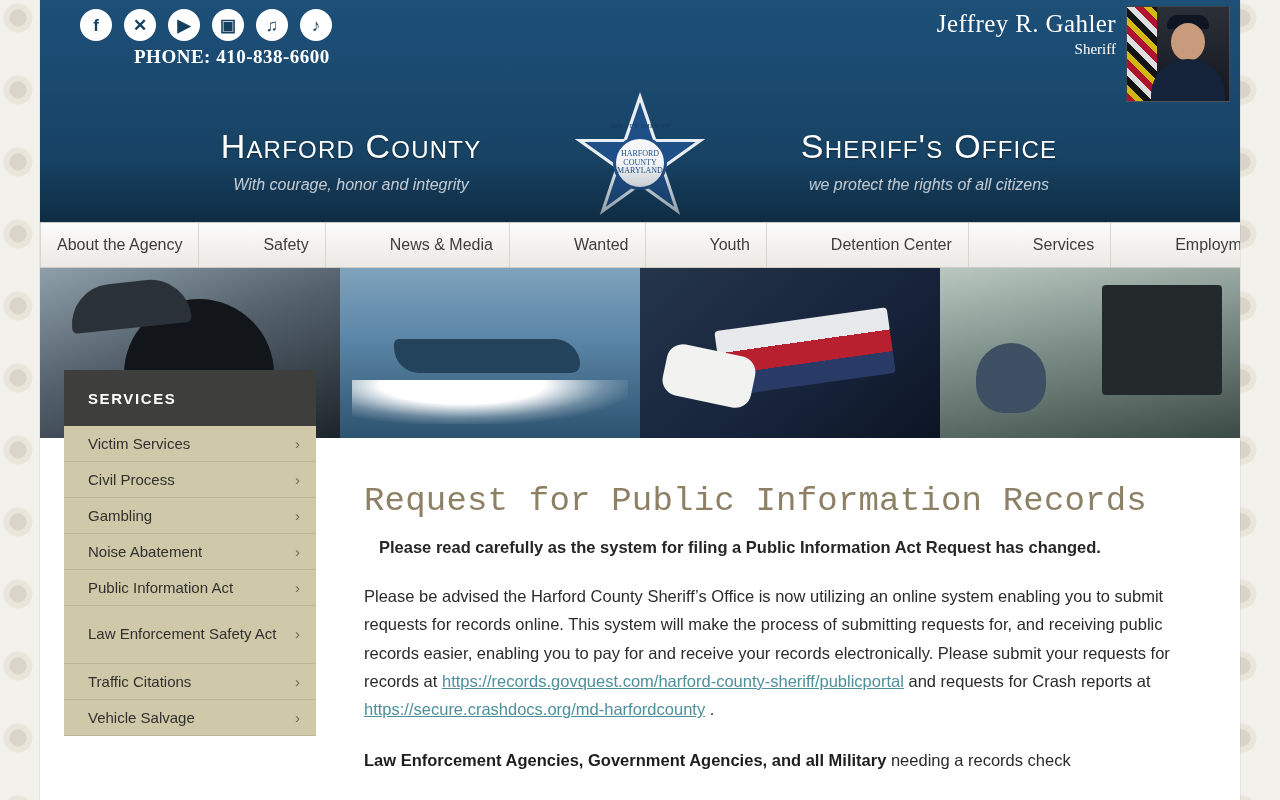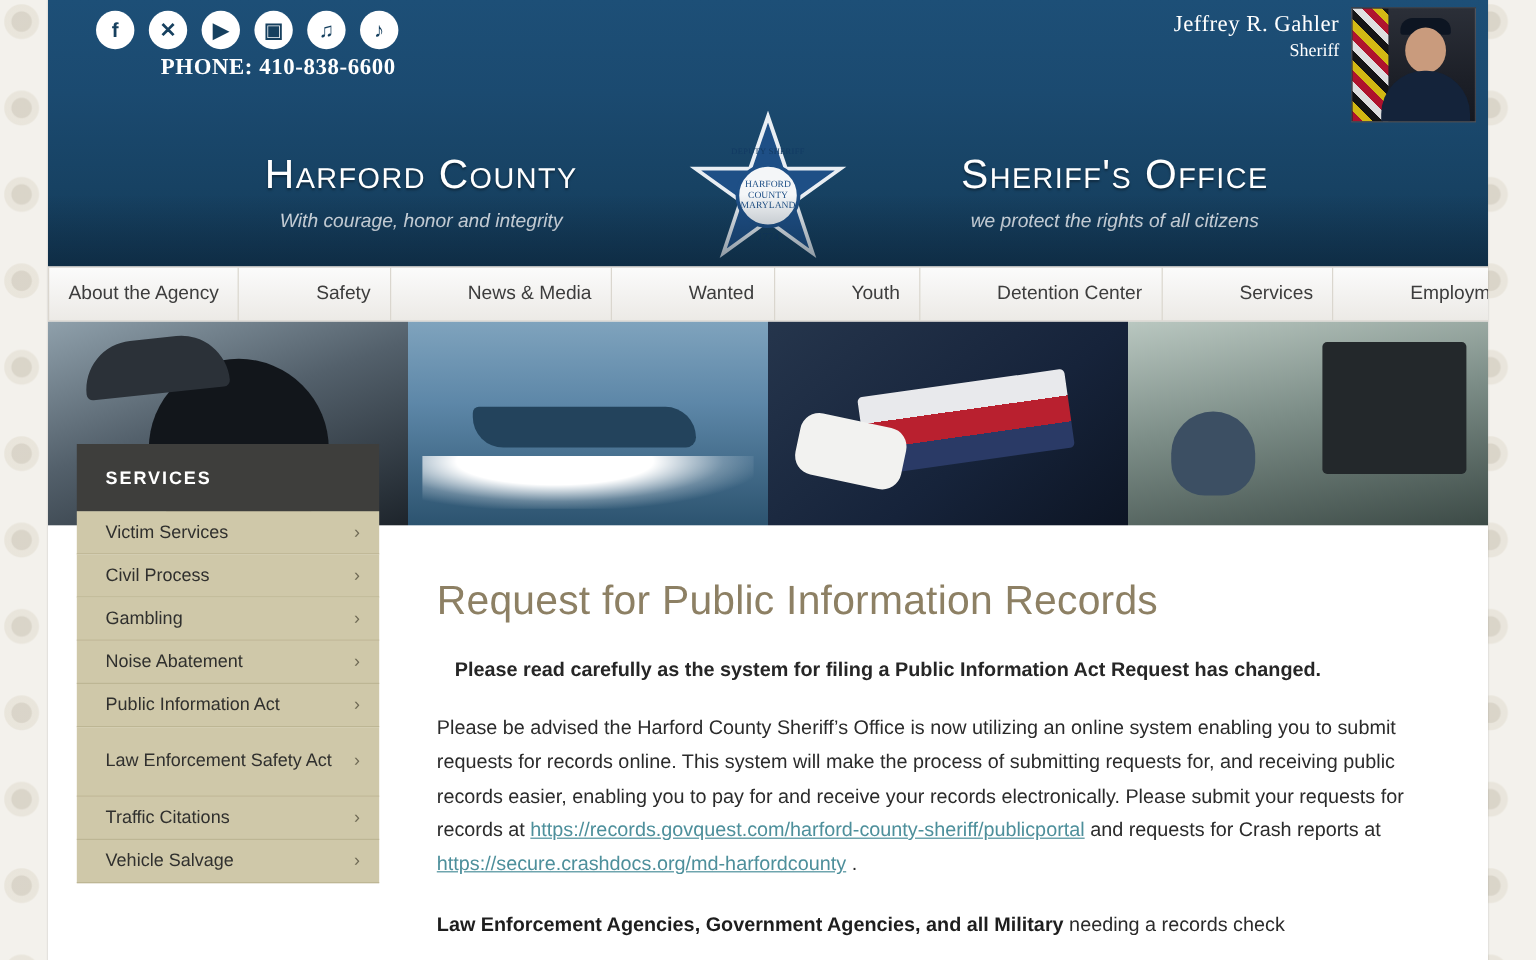--- a/index.html
+++ b/index.html
@@ -58,21 +58,21 @@
     font-weight: bold; font-size: 19px; letter-spacing: 0.5px;
   }
 
   .sheriff-block {
     position: absolute; right: 10px; top: 6px;
     display: flex; align-items: flex-start; gap: 10px;
   }
   .sheriff-text { text-align: right; color: #ffffff; padding-top: 4px; }
   .sheriff-name {
     font-family: "Liberation Serif", serif;
-    font-size: 19px; letter-spacing: .4px; margin-left: 20px;
+    font-size: 25px; letter-spacing: .4px; margin-left: 20px;
   }
   .sheriff-role {
     font-family: "Liberation Serif", serif;
     font-size: 15px; margin-top: 3px;
   }
   .sheriff-photo {
     width: 104px; height: 96px;
     background:
       linear-gradient(180deg,#2b2f38 0%, #1d2028 60%, #151820 100%);
     position: relative; overflow: hidden;
@@ -232,23 +232,23 @@
     font-size: 15px; color:#30302e; cursor:pointer;
   }
   .side-item.tall { height: 58px; line-height: 1.25; }
   .side-item .chev { color:#6f6a55; font-size: 15px; }
   .side-item span.lbl { padding-right: 8px; }
 
   .content {
     flex: 1 1 auto; padding: 44px 46px 0 48px;
   }
   .page-title {
-    font-family:Liberation Sans, sans-serif;
+    font-family:Liberation Mono, monospace;
     font-size: 34px; color:#8d8064; font-weight: normal;
-    letter-spacing: .2px; margin-bottom: 26px;
+    letter-spacing: .2px; margin-bottom: 16px;
   }
   .lead {
     font-size: 16.5px; font-weight: bold; color:#262626;
     margin-bottom: 22px; line-height: 1.45; margin-left: 15px;
   }
   .para {
     font-size: 16.5px; color:#2b2b2b; line-height: 1.72;
     margin-bottom: 22px;
   }
   .para a, .link {

